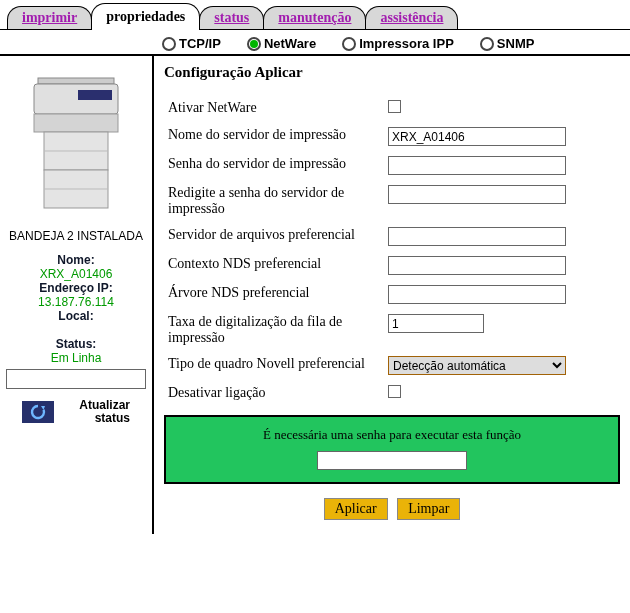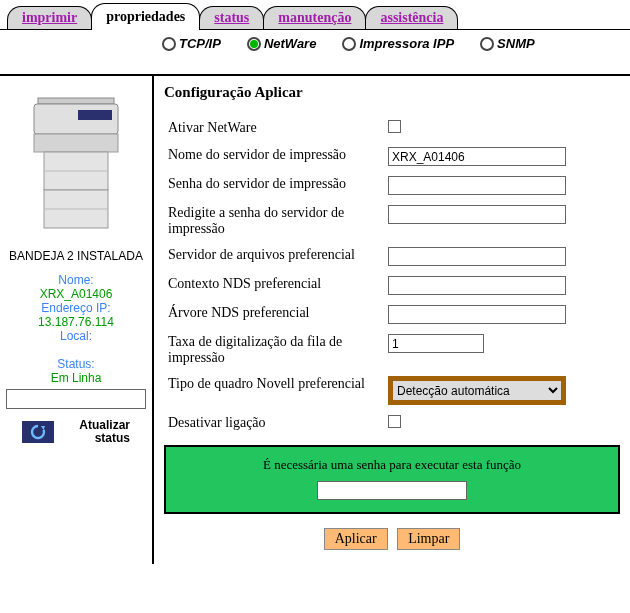--- a/index.html
+++ b/index.html
@@ -45,24 +45,23 @@
   }
   .tabline {
     border-bottom: 1px solid #000;
     margin-top: -1px;
     position: relative;
     z-index: 1;
   }
   .subtabs {
     display: flex;
     gap: 26px;
-    padding: 6px 0 23px 162px;
+    padding: 6px 0 3px 162px;
     align-items: center;
     border-bottom: 2px solid #000;
-    font-style: italic;
   }
   .radio {
     display: flex;
     align-items: center;
     gap: 3px;
     font-weight: bold;
     font-family: Arial, sans-serif;
     font-size: 13px;
     cursor: pointer;
   }
@@ -93,21 +92,21 @@
     font-family: Arial, sans-serif;
     font-size: 12px;
   }
   .printer-svg {
     margin: 6px auto 4px;
   }
   .side .tray {
     font-size: 12px;
     margin: 4px 0 10px;
   }
-  .side .lbl { font-weight: normal; color: #3b82f6; }
+  .side .lbl { font-weight: bold; color: #0f172a; }
   .side .grn { color: #009a00; }
   .side input[type=text] {
     width: 140px;
     height: 20px;
     border: 1px solid #666;
     background: #fff;
     font-size: 12px;
     margin-top: 4px;
   }
   .refresh {
@@ -152,25 +151,25 @@
     width: 178px;
     height: 19px;
     border: 1px solid #666;
     font-family: Arial, sans-serif;
     font-size: 12px;
     padding: 1px 3px;
   }
   .form-table input.short { width: 96px; }
   .form-table select {
     width: 178px;
-    height: 29px;
+    height: 19px;
     font-family: Arial, sans-serif;
     font-size: 12px;
     background: #ddd;
-    border: 5px solid #a16207;
+    border: 1px solid #a16207;
   }
   .chk {
     width: 13px;
     height: 13px;
     border: 1px solid #666;
     display: inline-block;
     background: #fff;
   }
   .pwbox {
     margin-top: 8px;
@@ -187,21 +186,21 @@
     margin-top: 8px;
   }
   .btns {
     text-align: center;
     margin-top: 14px;
   }
   .btns button {
     font-family: "Times New Roman", serif;
     font-size: 14px;
     padding: 2px 10px;
-    background: #fdba74;
+    background: #eab308;
     border: 1px solid #888;
     cursor: pointer;
     margin: 0 3px;
   }
 </style>
 </head>
 <body>
 
 <div class="tabs">
   <div class="tab"><a>imprimir</a></div>

